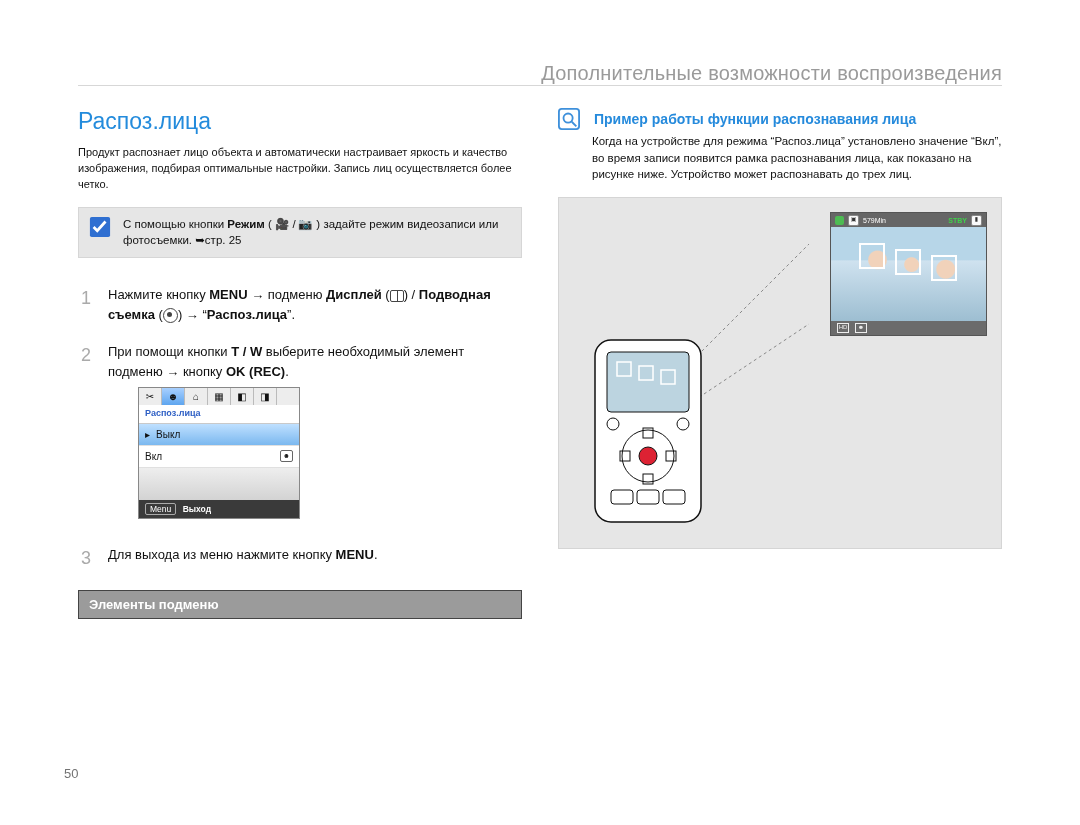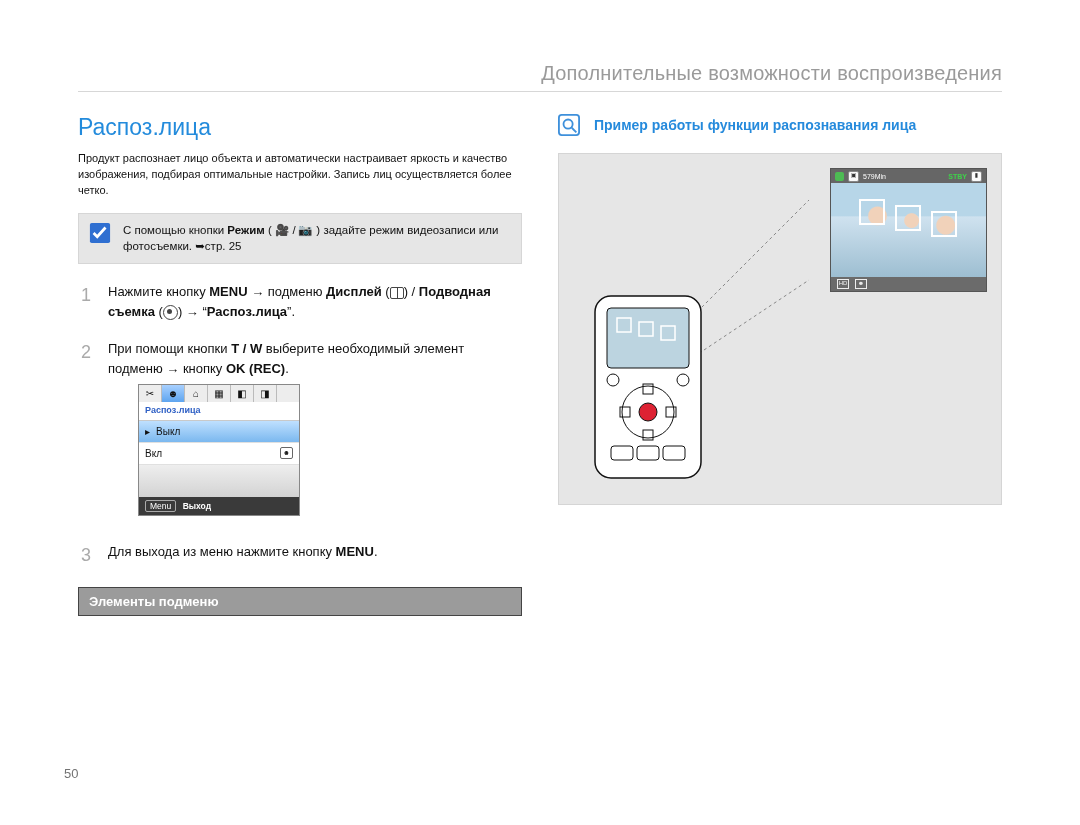--- a/index.html
+++ b/index.html
@@ -15,21 +15,20 @@
     box-sizing: border-box;
     padding: 62px 78px 40px 78px;
     position: relative;
   }
   .page-header {
     text-align: right;
     color: #9a9a9a;
     font-size: 20px;
     font-weight: 400;
     letter-spacing: 0.2px;
-    padding-bottom: 6px;
     border-bottom: 1px solid #d7d7d7;
     margin-bottom: 22px;
   }
   .columns {
     display: flex;
     gap: 36px;
   }
   .col {
     flex: 1 1 0;
     min-width: 0;
@@ -47,21 +46,21 @@
   }
   .mode-box {
     background: #e6e6e6;
     border: 1px solid #d6d6d6;
     padding: 8px 10px;
     display: flex;
     align-items: flex-start;
     gap: 12px;
     font-size: 11.5px;
     line-height: 1.45;
-    margin: 8px 0 18px 0;
+    margin: 8px 0 27px 0;
   }
   .mode-box .icon-slot {
     width: 22px;
     height: 22px;
     flex: 0 0 22px;
   }
   .check-icon svg { width: 22px; height: 22px; }
   .zoom-icon svg  { width: 22px; height: 22px; }
   .step {
     display: flex;
@@ -325,20 +324,21 @@
             <svg viewBox="0 0 24 24">
                 <rect x="1" y="1" width="22" height="22" rx="3" fill="none" stroke="#3e90db" stroke-width="2"></rect>
                 <circle cx="11" cy="11" r="5" fill="none" stroke="#3e90db" stroke-width="2"></circle>
                 <line x1="15" y1="15" x2="20" y2="20" stroke="#3e90db" stroke-width="2"></line>
               </svg>
           </span>
           <div>
             <div class="callout-title">Пример работы функции распознавания лица</div>
           </div>
         </div>
+        <div class="callout-text">Когда на устройстве для режима “Распоз.лица” установлено значение “Вкл”, во время записи появится рамка распознавания лица, как показано на рисунке ниже. Устройство может распознавать до трех лиц.</div>
 
         <div class="demo-panel">
 
           <svg class="lines" viewBox="0 0 120 180">
             <line x1="0" y1="120" x2="120" y2="0" stroke="#888" stroke-dasharray="3 3"></line>
             <line x1="0" y1="160" x2="120" y2="80" stroke="#888" stroke-dasharray="3 3"></line>
           </svg>
 
           <div class="preview">
             <div class="preview-header">

